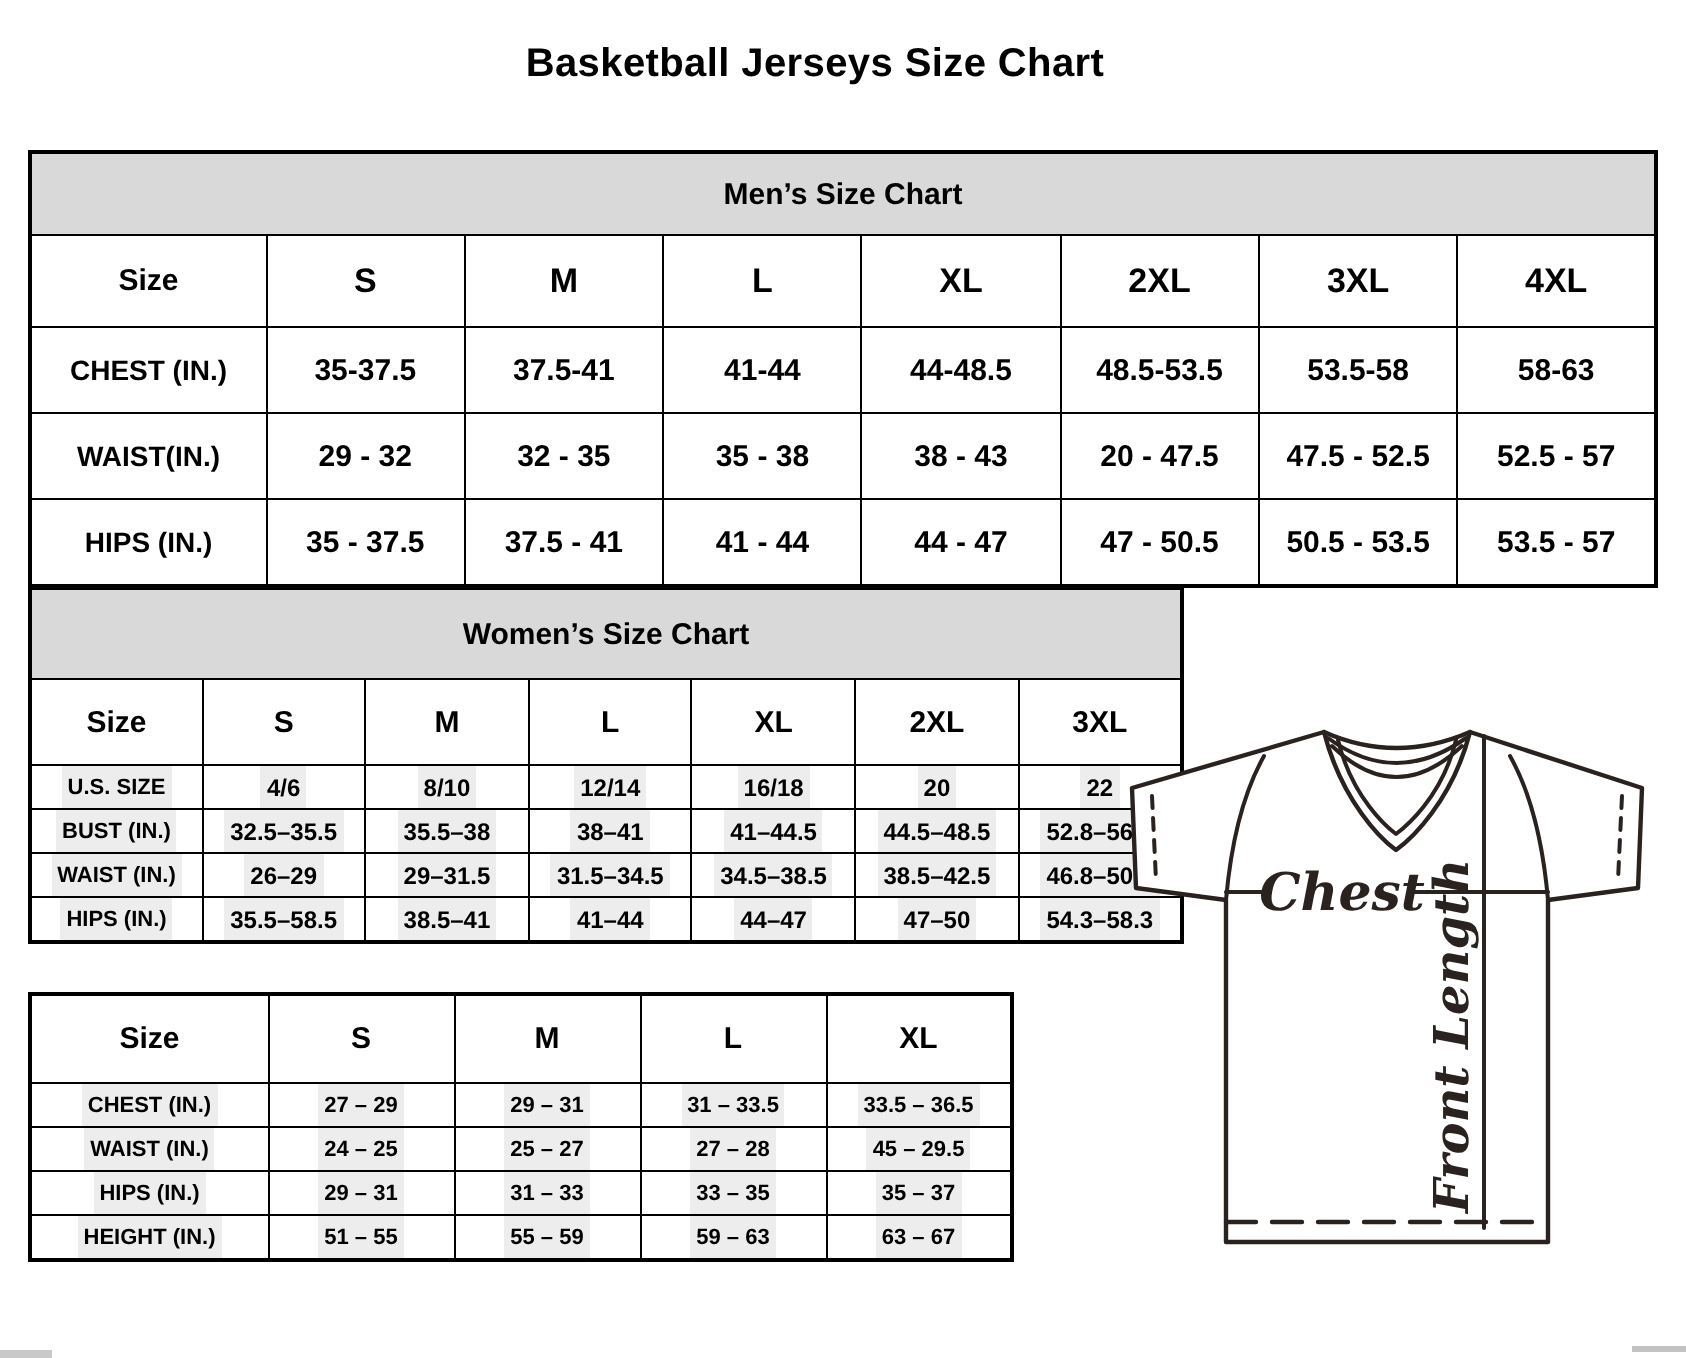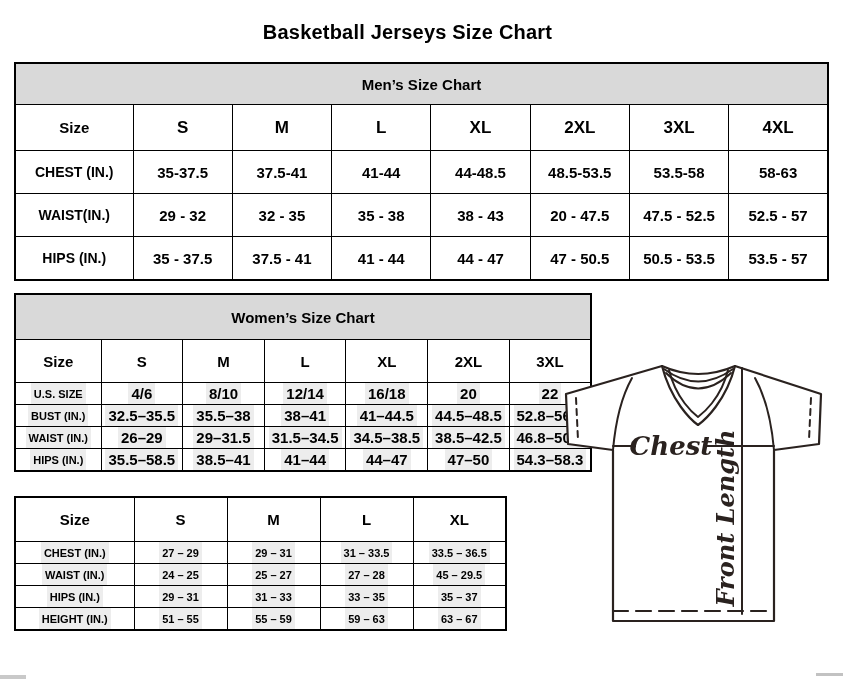--- a/index.html
+++ b/index.html
@@ -8,32 +8,32 @@
   .page-title{position:absolute;top:5px;left:0;width:783px;text-align:center;margin:16px;
         font-size:20px;font-weight:bold;letter-spacing:0.2px;}
 
   table.tbl{position:absolute;border-collapse:collapse;table-layout:fixed;
         border:2px solid #000;background:#fff;}
   table.tbl th,table.tbl td{border:1px solid #000;text-align:center;vertical-align:middle;
         font-weight:bold;padding:0;overflow:hidden;white-space:nowrap;}
   tr.band th{background:#d9d9d9;font-size:15px;}
 
   
-  table.mens{left:14px;top:62px;width:815px;}
+  table.mens{left:14px;top:75px;width:815px;}
   .mens tr.band th{height:40px;}
   .mens tr.sizes th{height:45px;font-size:17px;}
   .mens tr.sizes th.lbl{font-size:15px;}
   .mens tr.data td{height:42px;font-size:15px;}
   .mens tr.data td.lbl{font-size:14px;}
 
   
   table.womens{left:14px;top:293px;width:578px;}
   .womens tr.band th{height:44px;}
   .womens tr.sizes th{height:42px;font-size:15px;}
-  .womens tr.data td{height:21px;font-size:15px;}
+  .womens tr.data td{height:21px;font-size:12px;}
   .womens tr.data td.lbl{font-size:11px;}
 
   
   table.youth{left:14px;top:496px;width:493px;}
   .youth tr.band th{height:37px;}
   .youth tr.sizes th{height:43px;font-size:15px;}
   .youth tr.data td{height:21px;font-size:11px;}
   .youth tr.data td.lbl{font-size:11px;}
 
   

